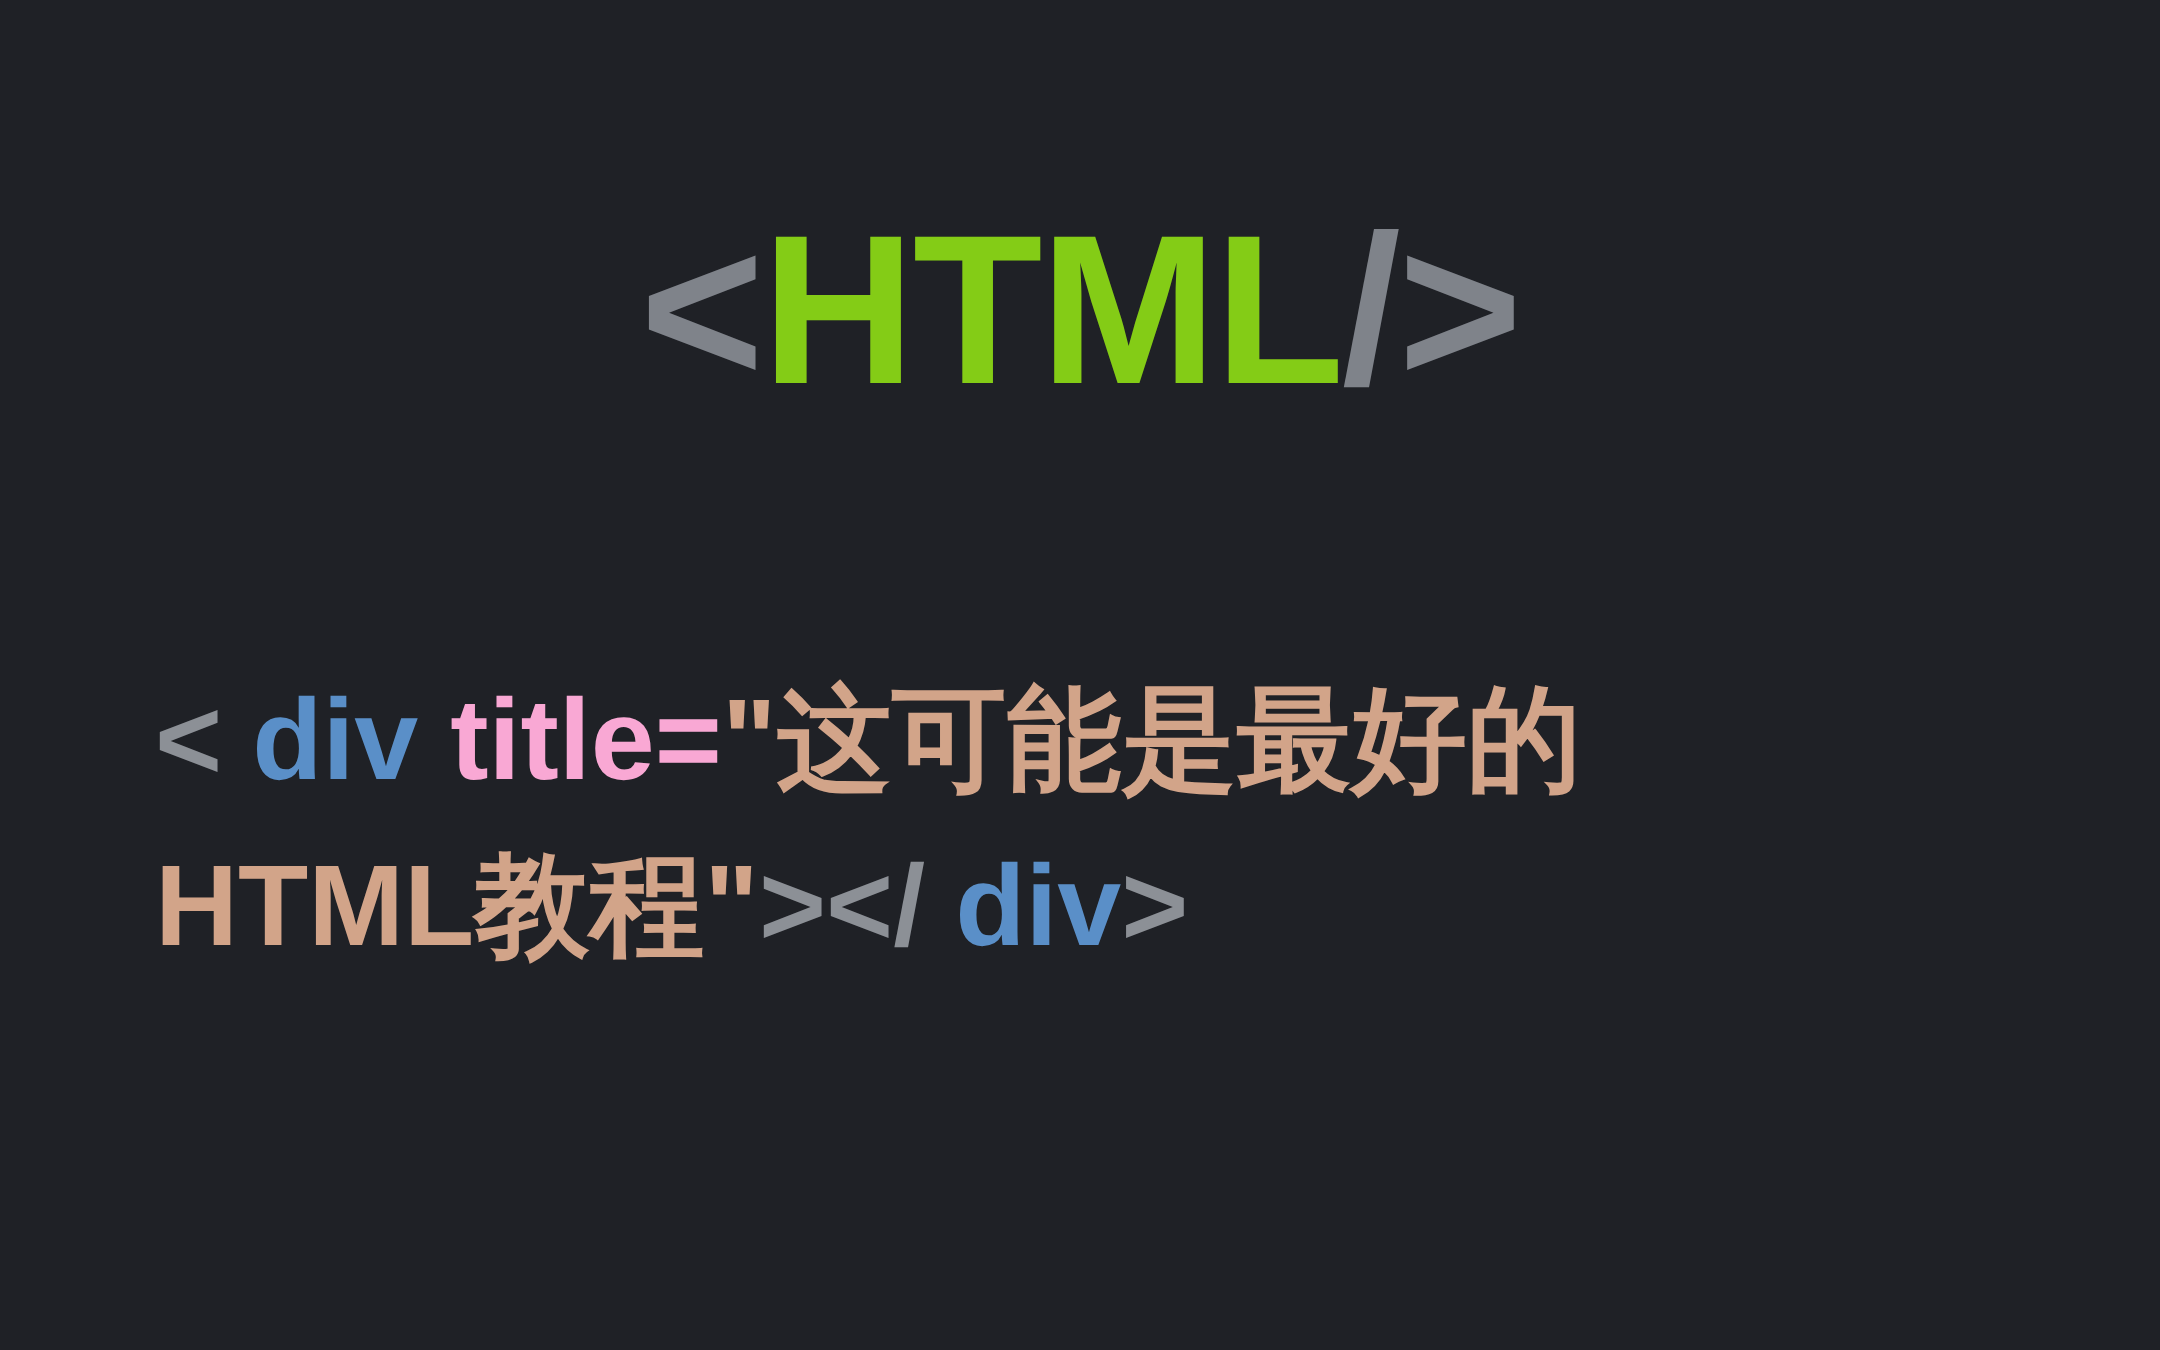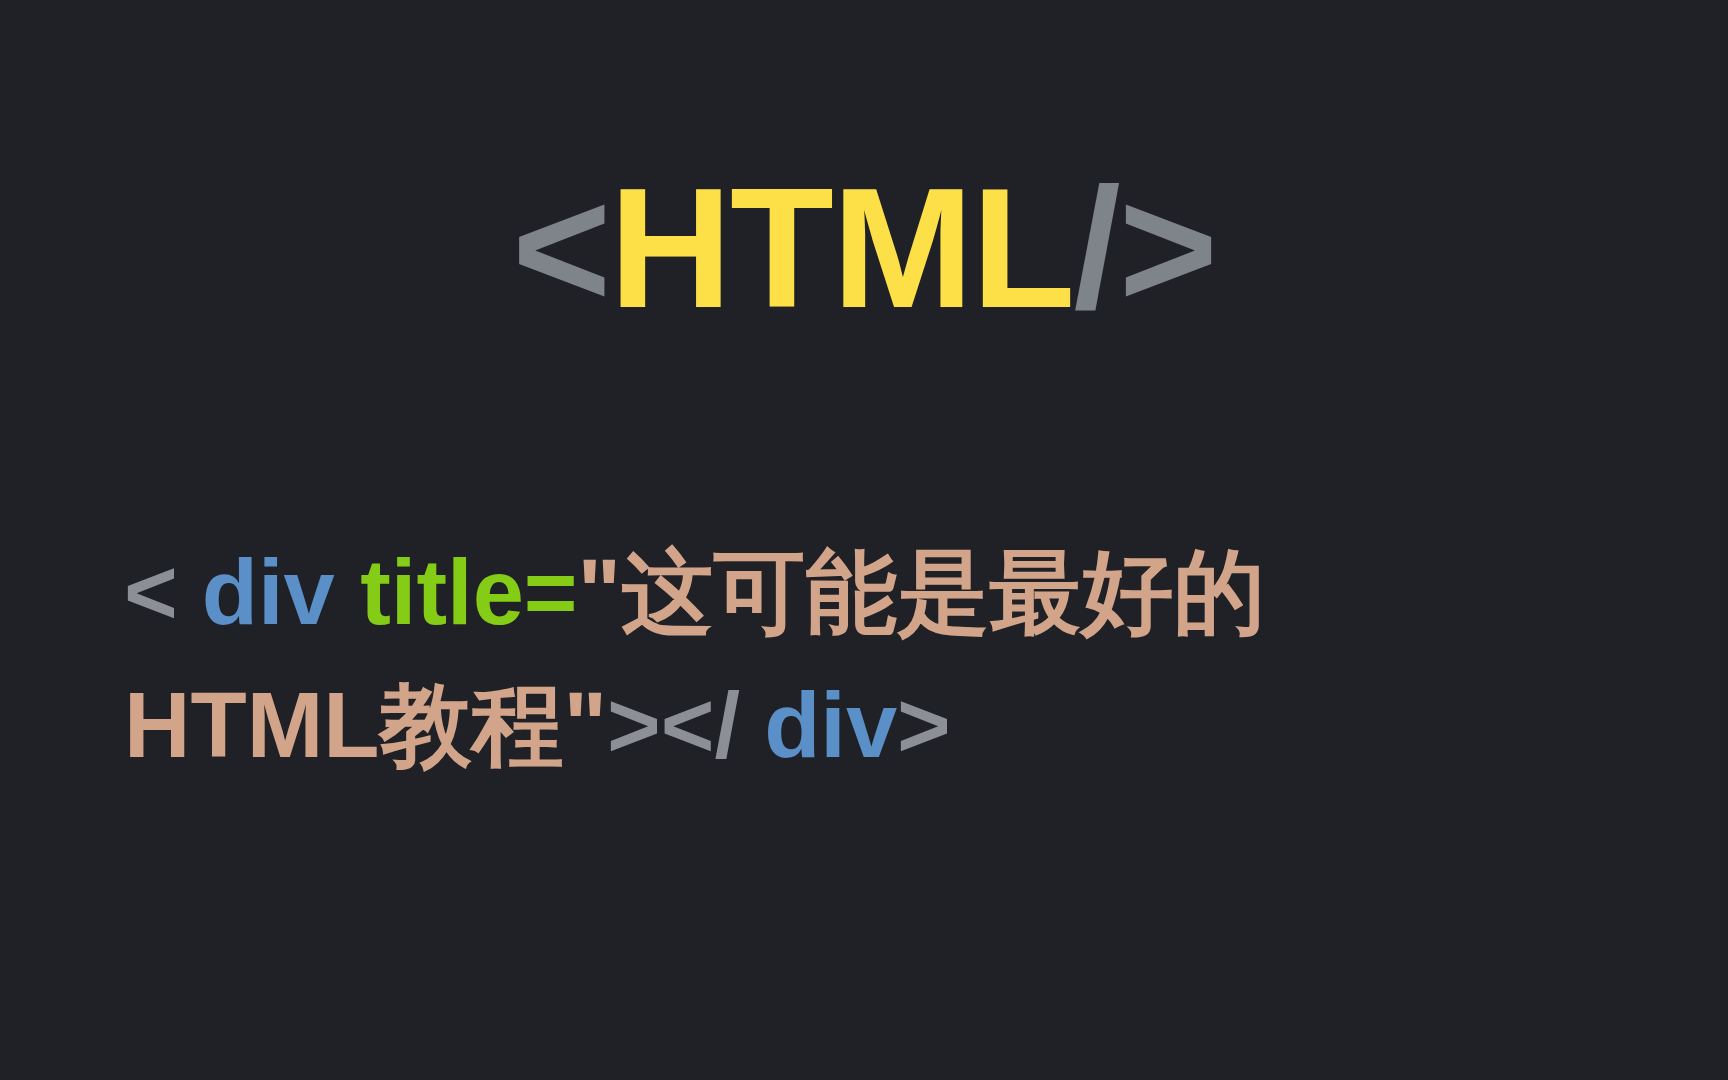--- a/index.html
+++ b/index.html
@@ -15,32 +15,32 @@
     justify-content: flex-start;
   }
   .header {
     margin-top: 150px;
     font-size: 170px;
     font-weight: 700;
     letter-spacing: -2px;
     white-space: nowrap;
   }
   .bracket { color: #7f838a; font-weight: 600; }
-  .blue { color: #fde047; margin-top: 28px; }
+  .blue { color: #84cc16; margin-top: 28px; }
   .code-block {
     margin-top: 180px;
     width: 1480px;
     font-size: 92px;
     font-weight: 700;
     line-height: 1.45;
     text-align: left;
   }
   .gray { color: #8c9096; }
   .tag-blue { color: #5a8fc8; margin-left: 24px; }
-  .attr-light { color: #84cc16; }
+  .attr-light { color: #f9a8d4; }
   .string { color: #d2a489; }
 </style>
 </head>
 <body>
 
 <div class="header">
   <span class="bracket">&lt;</span><span class="blue">HTML</span><span class="bracket">/</span><span class="bracket">&gt;</span>
 </div>
 
 <div class="code-block">

